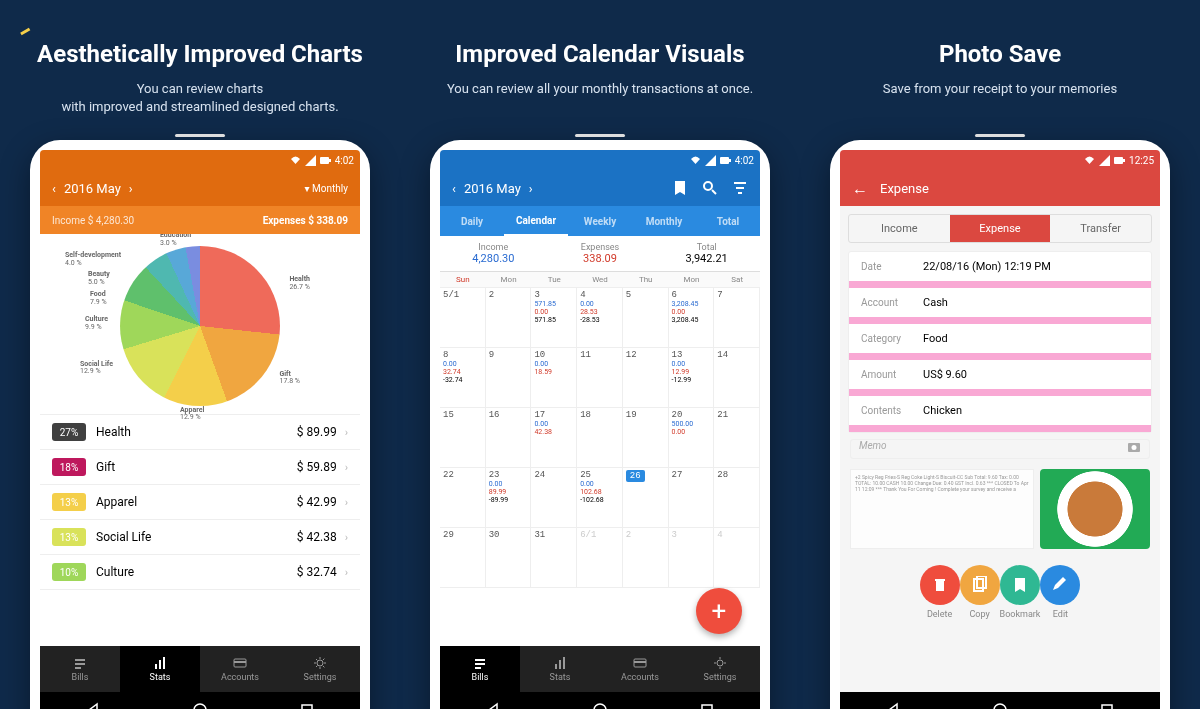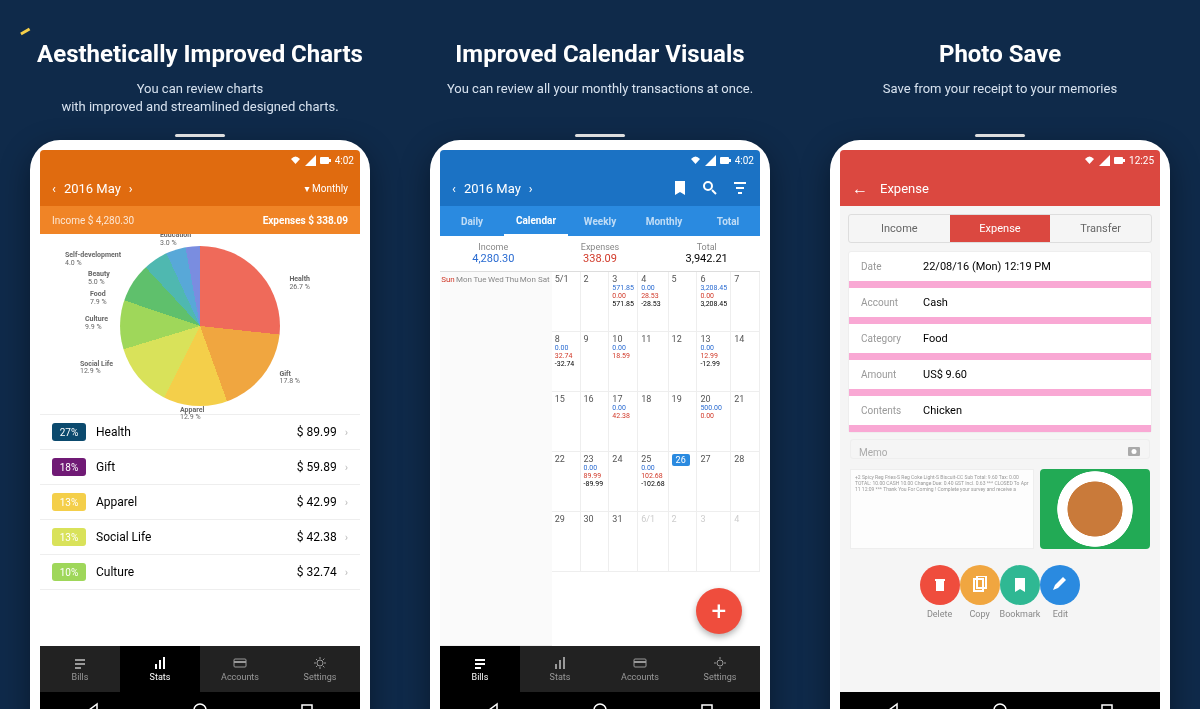--- a/index.html
+++ b/index.html
@@ -41,39 +41,39 @@
 
   
   .p2 .statusbar,.p2 .appbar{background:#1b72c4;}
   .tabs2{height:30px;background:#2a8ae0;display:flex;color:rgba(255,255,255,.7);font-size:10px;}
   .tabs2 .t{flex:1;display:flex;align-items:center;justify-content:center;font-weight:bold;}
   .tabs2 .t.active{color:#fff;font-weight:700;border-bottom:2px solid #fff;}
   .summary{display:flex;border-bottom:1px solid #ddd;background:#fff;}
   .summary .col{flex:1;text-align:center;padding:6px 0;}
   .summary .lab{font-size:9px;color:#888;}
   .summary .v{font-size:11px;}
-  .cal{display:flex;flex:1;}
+  .cal{display:flex;flex-direction:column;flex:1;}
   .dow{display:grid;grid-template-columns:repeat(7,1fr);font-size:8px;color:#888;background:#fafafa;border-bottom:1px solid #eee;}
   .dow div{text-align:center;padding:3px 0;}
   .grid{display:grid;grid-template-columns:repeat(7,1fr);grid-auto-rows:60px;flex:1;}
   .cell{border-right:1px solid #eee;border-bottom:1px solid #eee;padding:2px 3px;font-size:7px;position:relative;}
-  .cell .d{font-size:9px;color:#555;}
+  .cell .d{font-size:9px;color:#555;font-family:Liberation Mono, monospace;}
   .cell .blue{color:#2a6bd1;}
   .cell .red{color:#d13a2a;}
   .cell.today .d{background:#2a8ae0;color:#fff;padding:1px 4px;border-radius:2px;display:inline-block;}
   .fab{position:absolute;right:18px;bottom:94px;width:46px;height:46px;border-radius:50%;background:#ef4d3d;color:#fff;display:flex;align-items:center;justify-content:center;font-size:26px;box-shadow:0 3px 6px rgba(0,0,0,.3);}
 
   
   .p3 .statusbar,.p3 .appbar{background:#db4840;}
   .seg{display:flex;margin:8px;border:1px solid #ddd;border-radius:3px;overflow:hidden;font-size:11px;}
   .seg .s{flex:1;text-align:center;padding:7px 0;color:#666;}
   .seg .s.active{background:#db4840;color:#fff;}
   .form-row{display:flex;align-items:center;padding:8px 12px;font-size:11px;border-bottom:7px solid #f9a8d4;}
   .form-row .fl{width:62px;color:#999;font-size:10px;}
-  .memo{margin:6px 10px;border:1px solid #eee;border-radius:3px;height:20px;display:flex;align-items:flex-end;justify-content:space-between;padding:0 8px;color:#aaa;font-size:10px;}
+  .memo{margin:6px 10px;border:1px solid #eee;border-radius:3px;height:20px;display:flex;align-items:flex-start;justify-content:space-between;padding:0 8px;color:#aaa;font-size:10px;font-style:italic;}
   .photos{display:flex;gap:6px;margin:4px 10px;}
   .receipt{flex:1;height:80px;background:#fdfdfd;border:1px solid #eee;font-size:5px;color:#999;padding:4px;line-height:1.2;overflow:hidden;}
   .food{width:110px;height:80px;border-radius:4px;background:radial-gradient(circle at 50% 50%, #c97a3a 0 40%, #fff 41% 55%, #2a5 56% 100%);}
   .actions{display:flex;justify-content:center;margin:12px 0 6px;}
   .act{display:flex;flex-direction:column;align-items:center;font-size:9px;color:#888;gap:4px;}
   .act .c{width:40px;height:40px;border-radius:50%;display:flex;align-items:center;justify-content:center;}
   .act svg{width:18px;height:18px;fill:#fff;}
 </style>
 </head>
 <body>
@@ -141,27 +141,27 @@
           <div class="pielabel" style="left:-40px;bottom:30px;"><b>Social Life</b><br>12.9 %</div>
           <div class="pielabel" style="left:-35px;top:70px;"><b>Culture</b><br>9.9 %</div>
           <div class="pielabel" style="left:-30px;top:45px;"><b>Food</b><br>7.9 %</div>
           <div class="pielabel" style="left:-32px;top:25px;"><b>Beauty</b><br>5.0 %</div>
           <div class="pielabel" style="left:-55px;top:6px;"><b>Self-development</b><br>4.0 %</div>
           <div class="pielabel" style="left:40px;top:-14px;"><b>Education</b><br>3.0 %</div>
         </div>
       </div>
       <div class="list" id="list1">
           <div class="row">
-      <span class="pct" style="background:#0c4a6e">27%</span>
+      <span class="pct" style="background:#404040">27%</span>
       <span>Health</span>
       <span class="amt">$ 89.99</span>
       <span class="chev">›</span>
     </div>
           <div class="row">
-      <span class="pct" style="background:#701a75">18%</span>
+      <span class="pct" style="background:#be185d">18%</span>
       <span>Gift</span>
       <span class="amt">$ 59.89</span>
       <span class="chev">›</span>
     </div>
           <div class="row">
       <span class="pct" style="background:#f4cf4a">13%</span>
       <span>Apparel</span>
       <span class="amt">$ 42.99</span>
       <span class="chev">›</span>
     </div>

